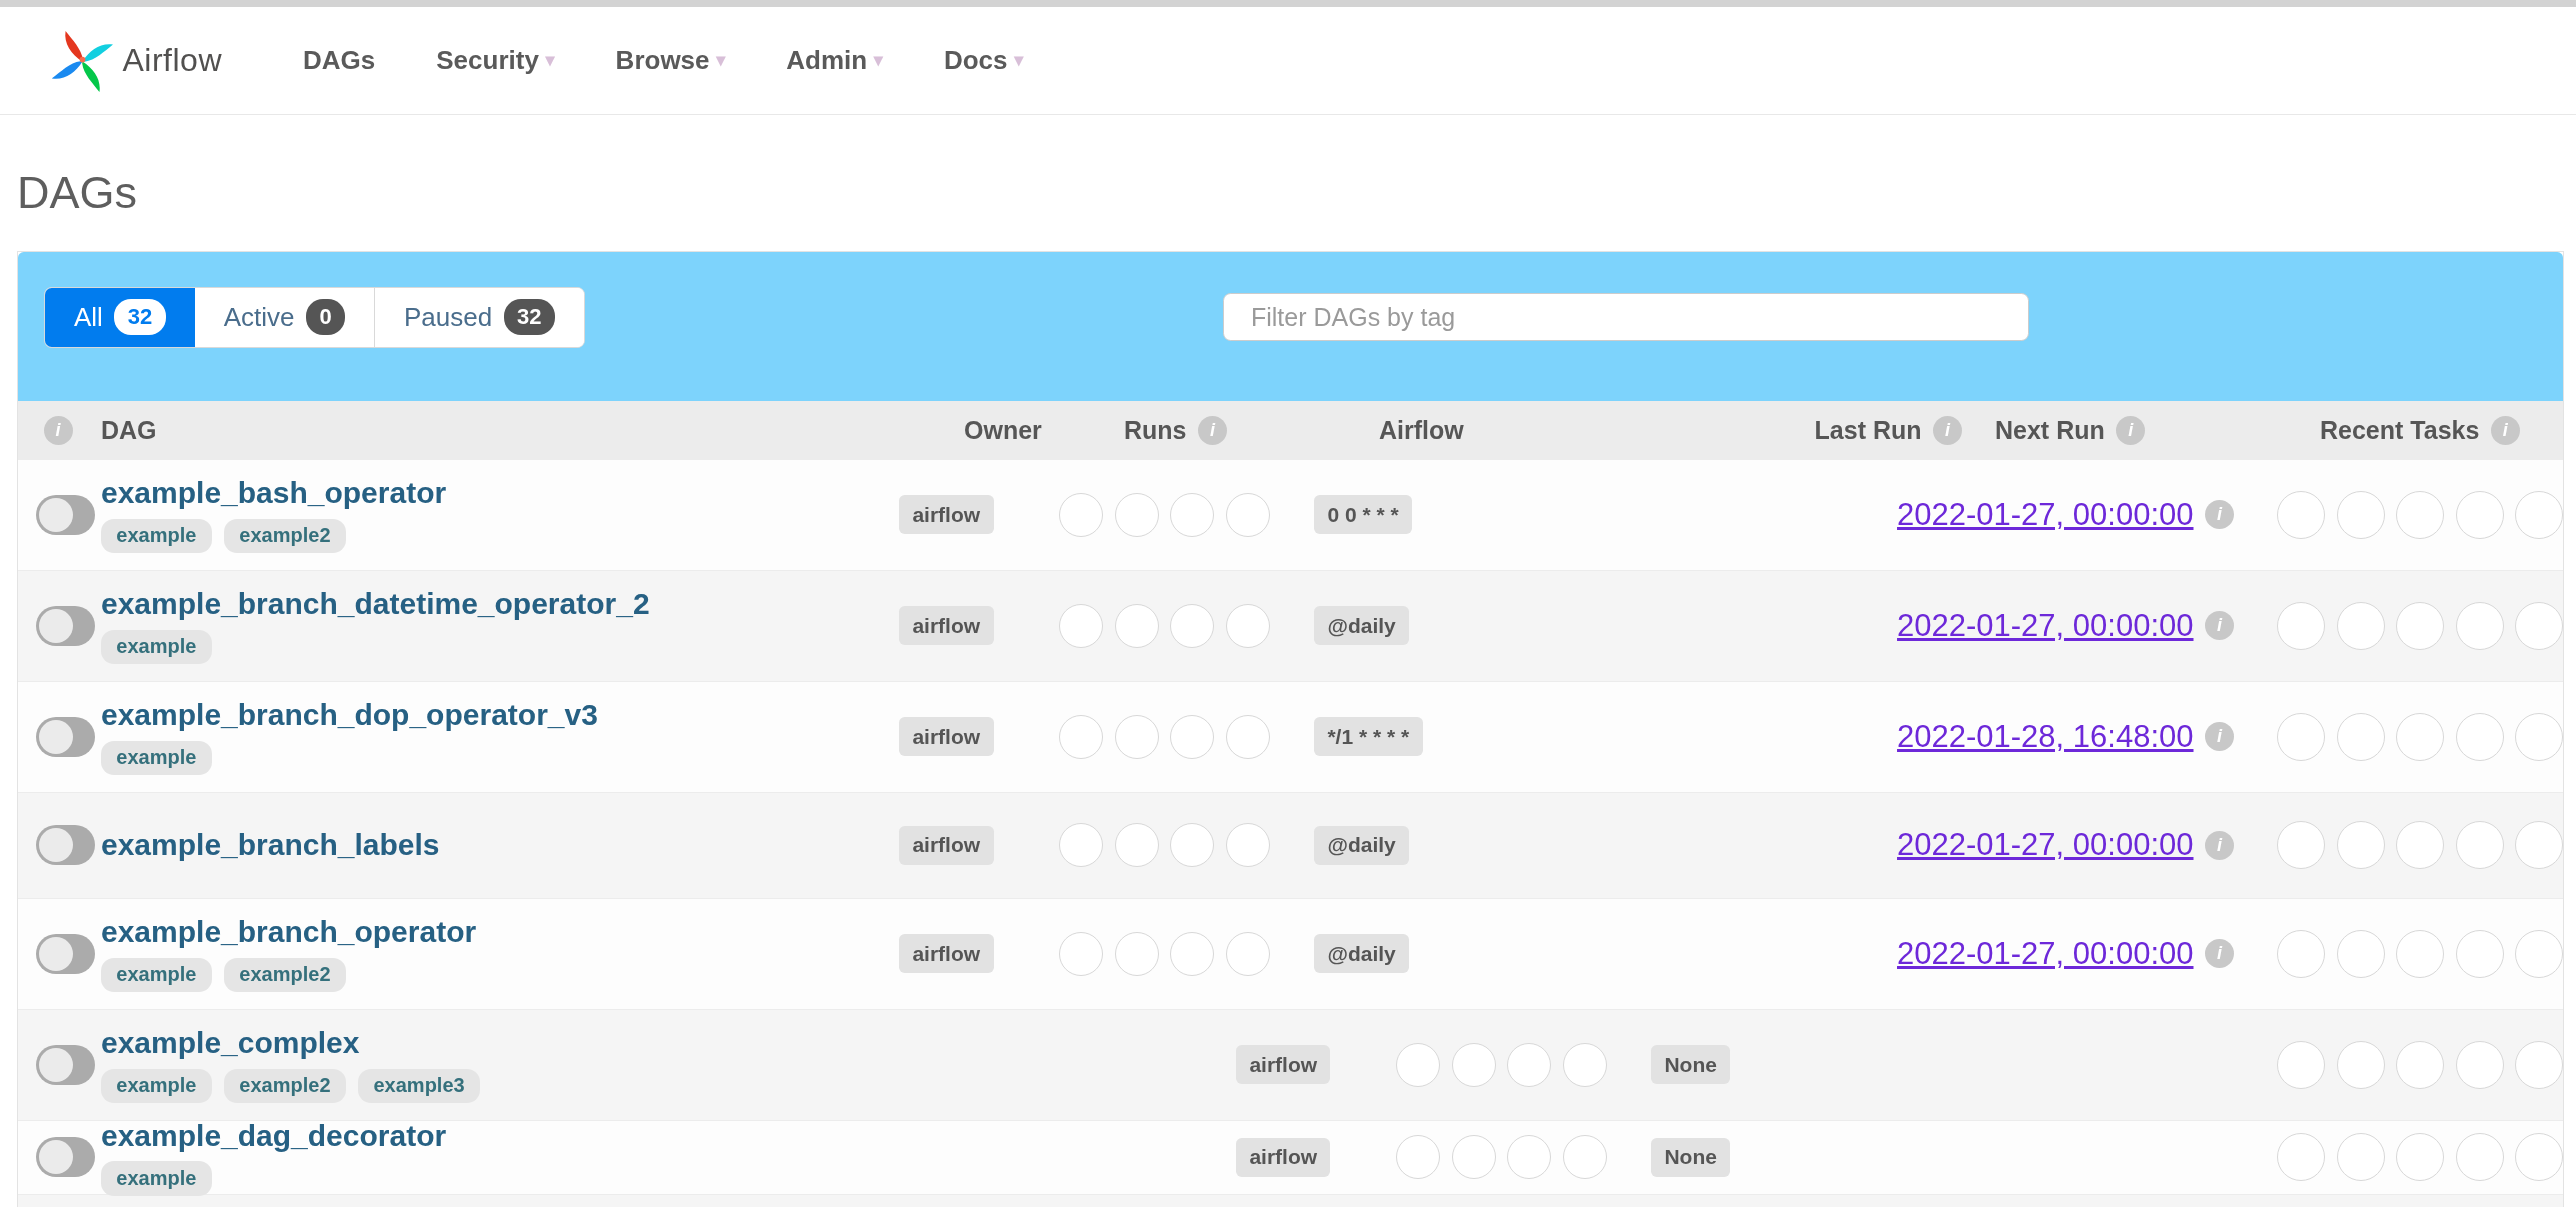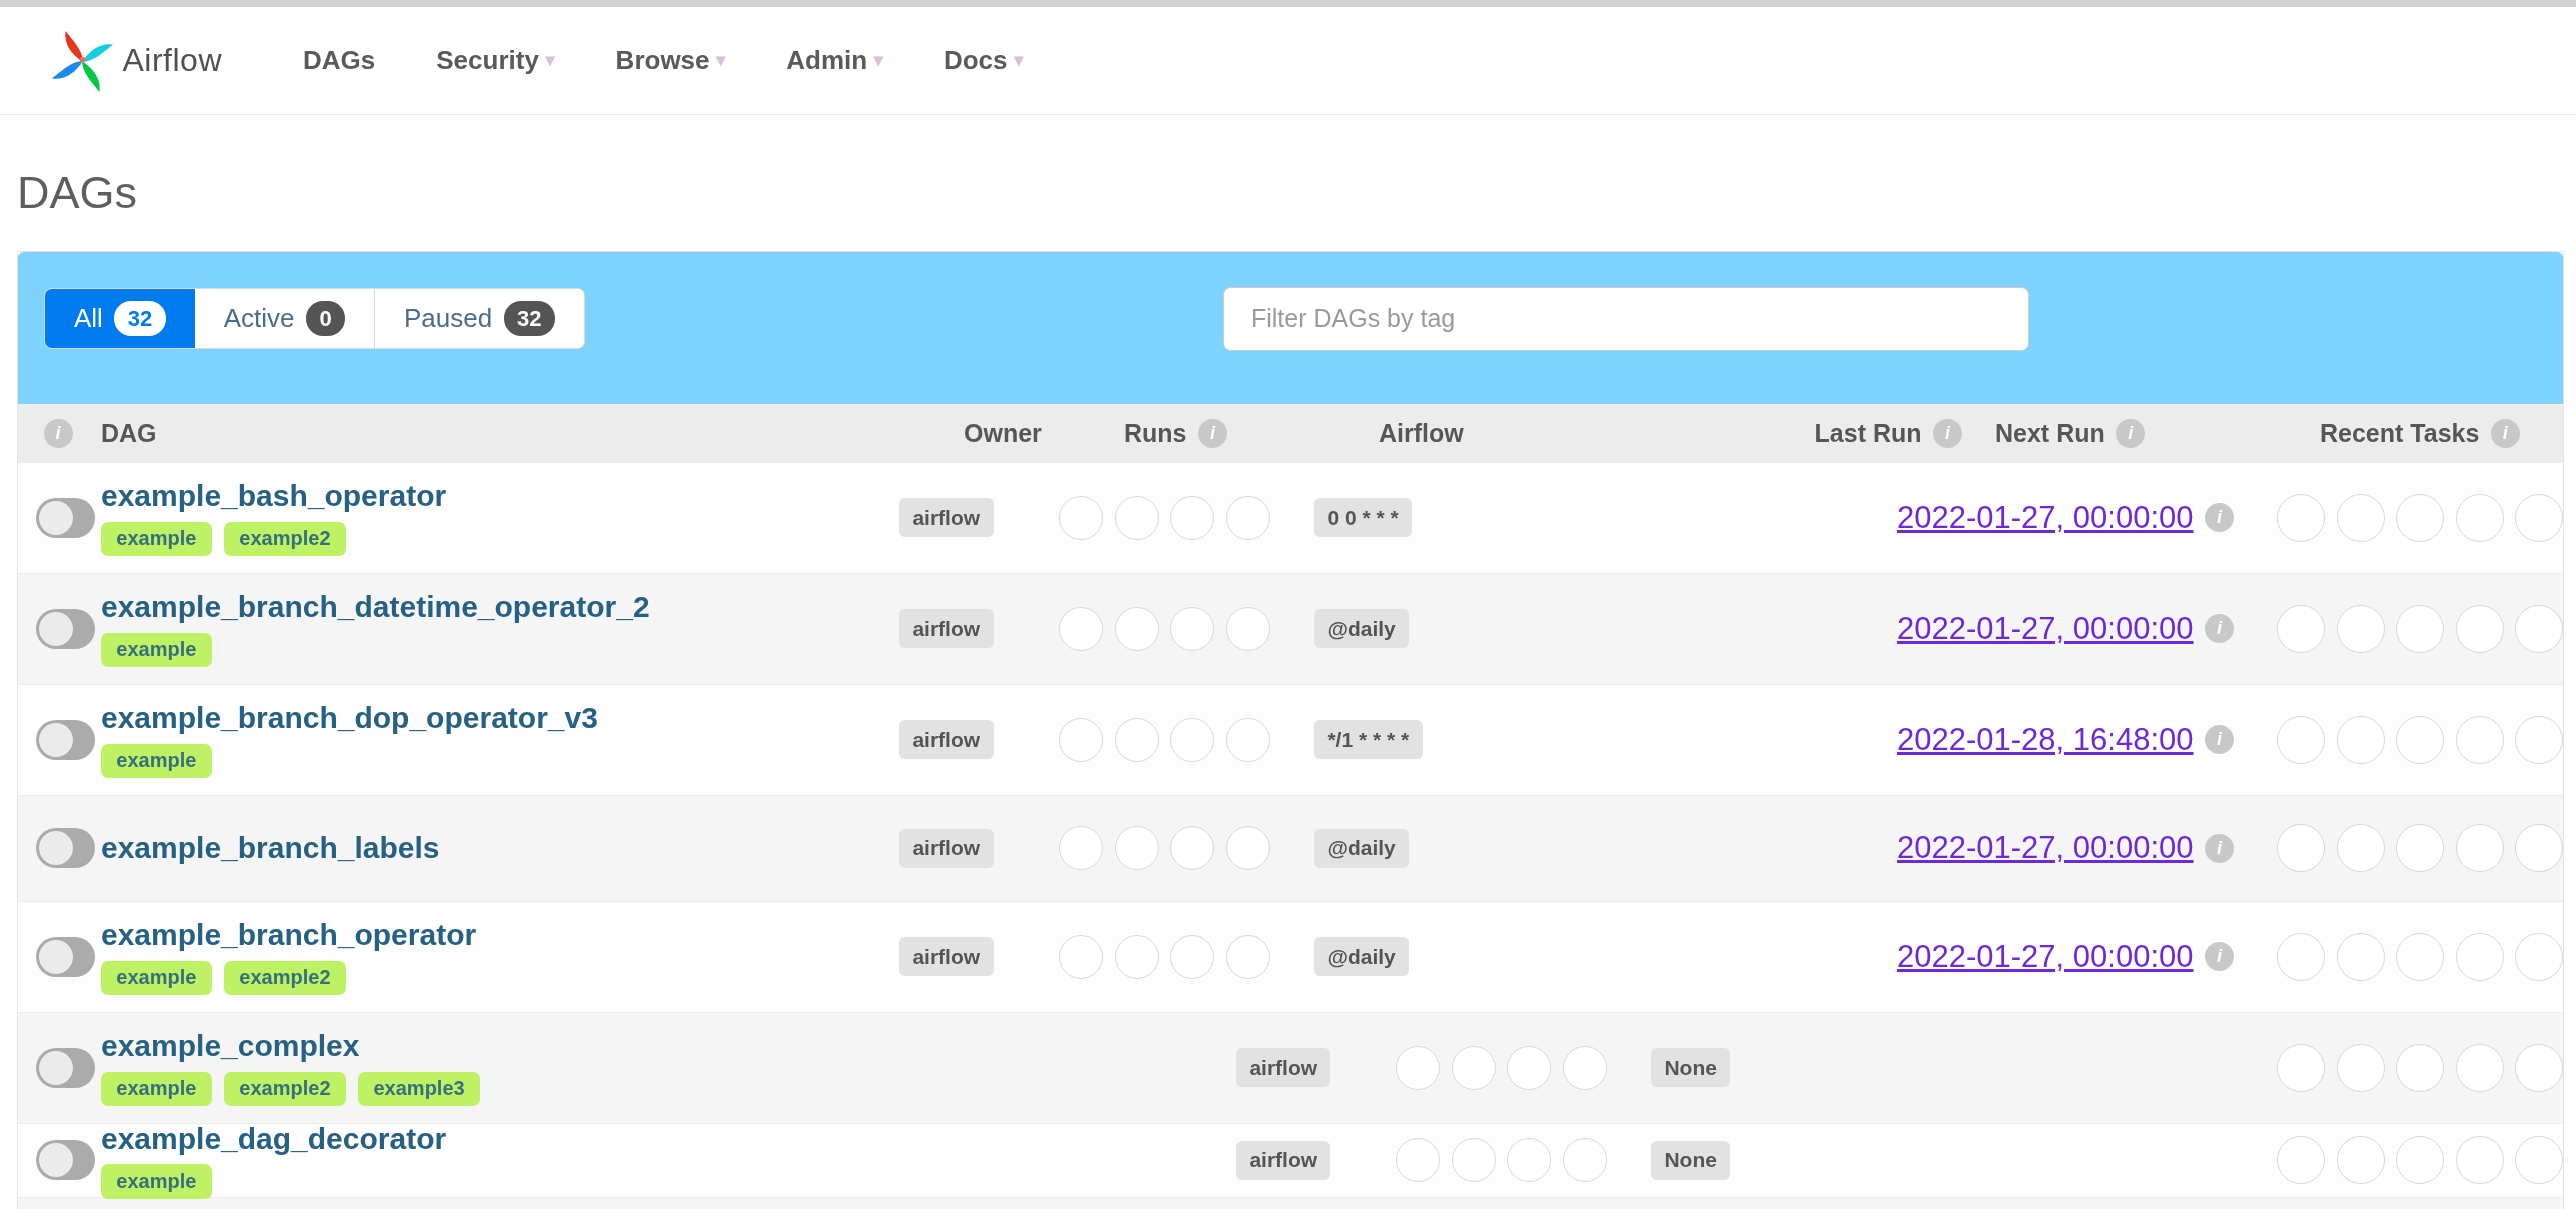--- a/index.html
+++ b/index.html
@@ -30,21 +30,21 @@
                   padding:35px 0 53px 26px; display:flex; align-items:center; }
   .tab-group { display:flex; border:1px solid #d9d9d9; border-radius:7.6px; background:#fff; overflow:hidden; height:61px; }
   .tab { display:flex; align-items:center; gap:11.5px; padding:0 29px; font-size:26px;
          color:#4a6d8c; background:#fff; cursor:pointer; border-right:1px solid #d9d9d9; }
   .tab:last-child { border-right:none; }
   .tab .tab-badge { background:#555; color:#fff; font-weight:bold; font-size:22px;
                     border-radius:17px; padding:4.8px 13.4px; }
   .tab.active { background:#017cee; color:#fff; border-right:none; }
   .tab.active .tab-badge { background:#fff; color:#017cee; }
 
-  .filter-input { margin-left:638px; width:806px; height:64px; border:1px solid #cccccc;
+  .filter-input { margin-left:638px; width:806px; height:48px; border:1px solid #cccccc;
                   border-radius:7.6px; font-size:25px; color:#555; padding:0 27px;
                   font-family:"Liberation Sans", sans-serif; outline:none; }
   .filter-input::placeholder { color:#9a9a9a; }
 
   
   .thead { background:#ececec; height:59px; display:flex; align-items:center;
            padding-left:18px; }
   .th { font-size:25px; font-weight:bold; color:#565656; display:flex; align-items:center; gap:11.5px; }
 
   .info-icon { width:29px; height:29px; border-radius:50%; background:#c8c8c8; color:#fff;
@@ -66,22 +66,22 @@
   .rh-tall { height:111px; } .rh-med { height:106px; } .rh-last { height:74px; }
 
   .toggle { width:59px; height:40px; border-radius:20px; background:#ababab;
             position:relative; cursor:pointer; }
   .toggle-knob { position:absolute; left:2.9px; top:2.9px; width:34px; height:34px;
                  border-radius:50%; background:#ebebeb; }
 
   .dag-link { font-size:30px; font-weight:bold; color:#266083; cursor:pointer;
               white-space:nowrap; overflow:hidden; text-overflow:ellipsis; }
   .tag-list { display:flex; gap:12.4px; margin-top:8.6px; }
-  .tag-pill { background:#bef264; color:#35707c; font-size:20px; font-weight:bold;
-              padding:5.7px 15.3px; border-radius:7px; cursor:pointer; }
+  .tag-pill { background:#e5e5e5; color:#35707c; font-size:20px; font-weight:bold;
+              padding:5.7px 15.3px; border-radius:13px; cursor:pointer; }
 
   .badge-gray { display:inline-block; background:#e2e2e2; color:#555; font-size:21px;
                 font-weight:bold; padding:7.6px 13.4px; border-radius:5.7px; white-space:nowrap; }
 
   .circle-group { display:flex; gap:11.5px; }
   .status-circle { width:44px; height:44px; border-radius:50%; background:#fff;
                    border:1.9px solid #d8d8d8; flex:0 0 44px; }
   .status-circle.lg { width:48px; height:48px; flex:0 0 48px; }
 
   .run-date { font-size:31px; color:#6d28d9; white-space:nowrap;text-decoration:underline; }

